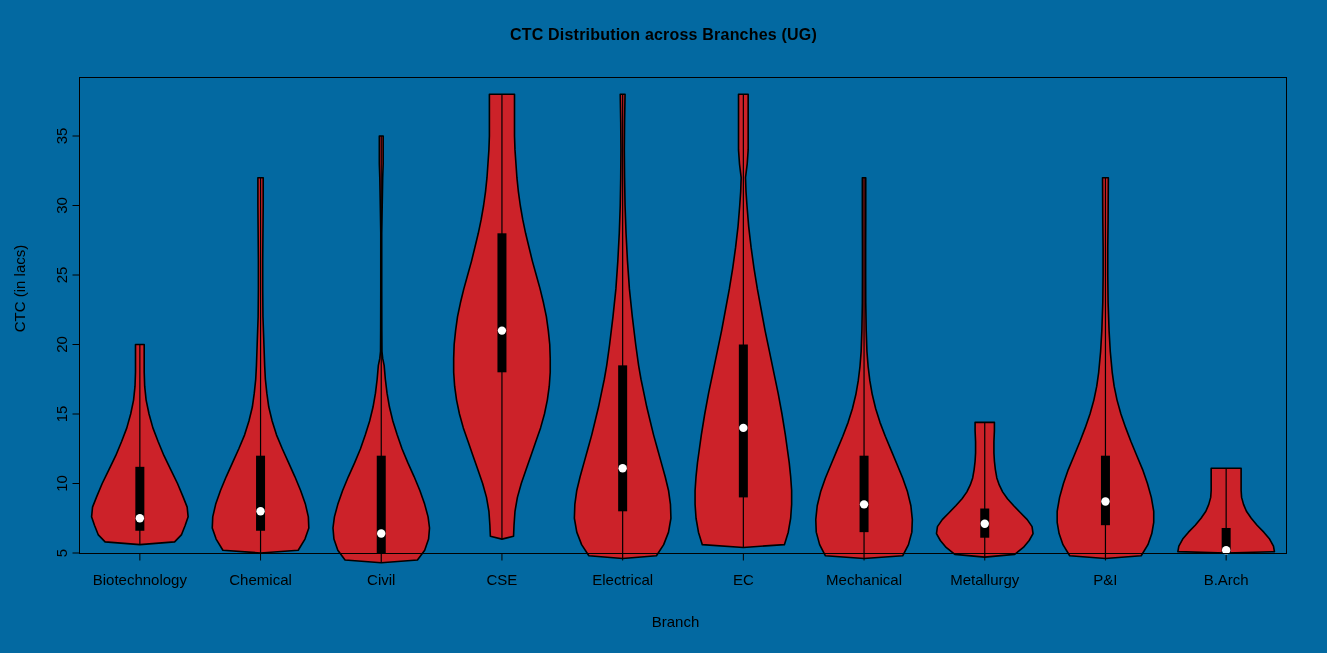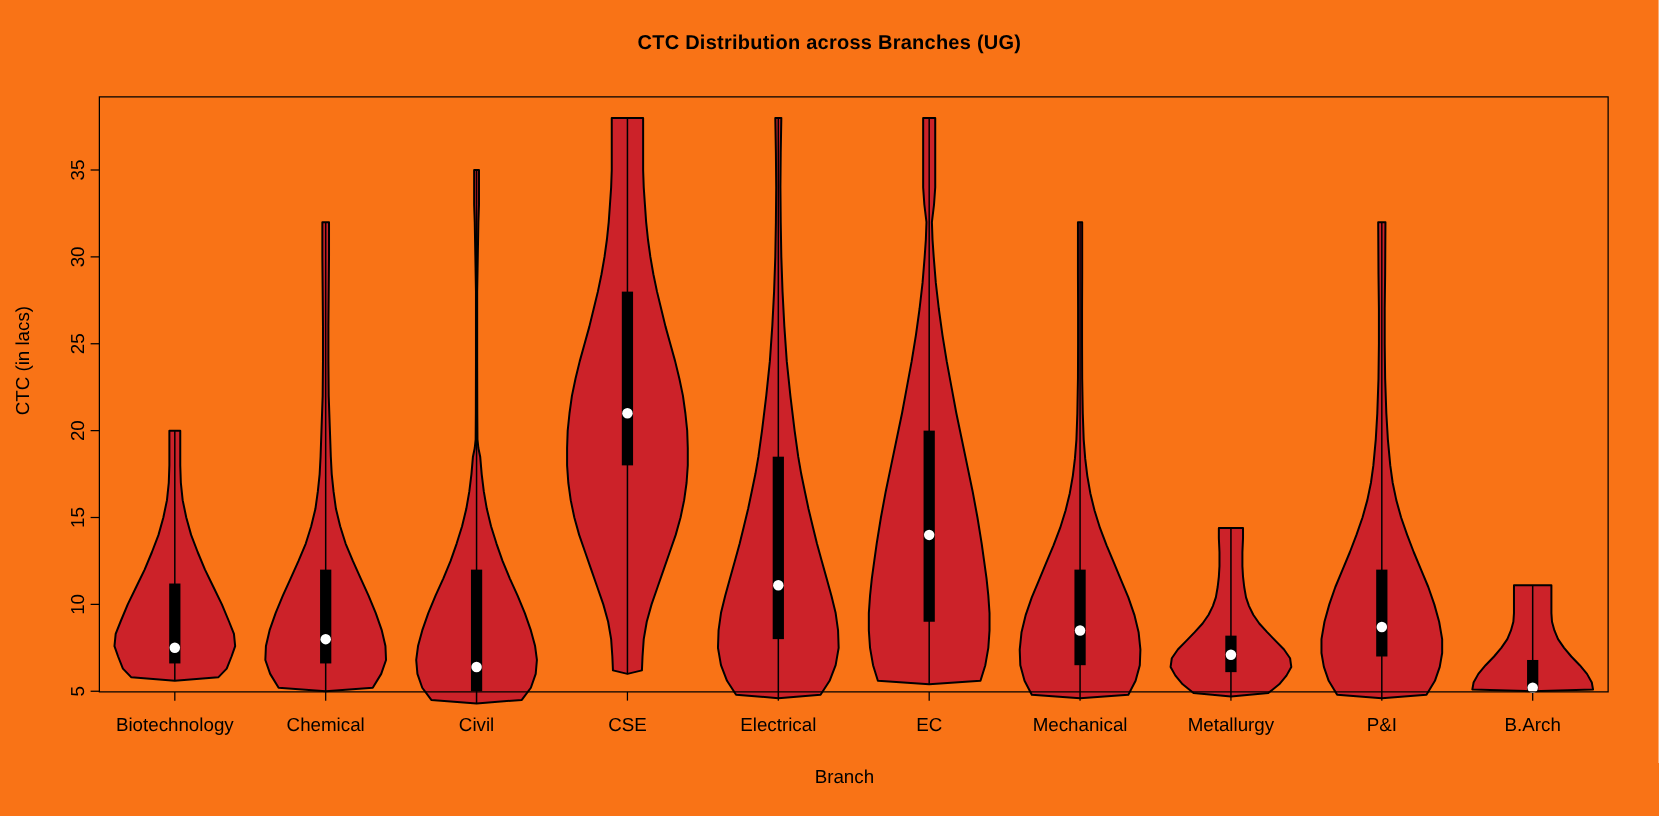--- a/index.html
+++ b/index.html
@@ -10,21 +10,21 @@
   body {
     width: 1327px;
     height: 653px;
     font-family: "Liberation Sans", sans-serif;
     overflow: hidden;
   }
   #plot-root {
     position: relative;
     width: 1327px;
     height: 653px;
-    background: #f97316;
+    background: #0369a1;
   }
   #chart-title {
     position: absolute;
     top: 26px;
     left: 0;
     width: 1327px;
     text-align: center;
     font-size: 16px;
     font-weight: bold;
     color: #000000;

